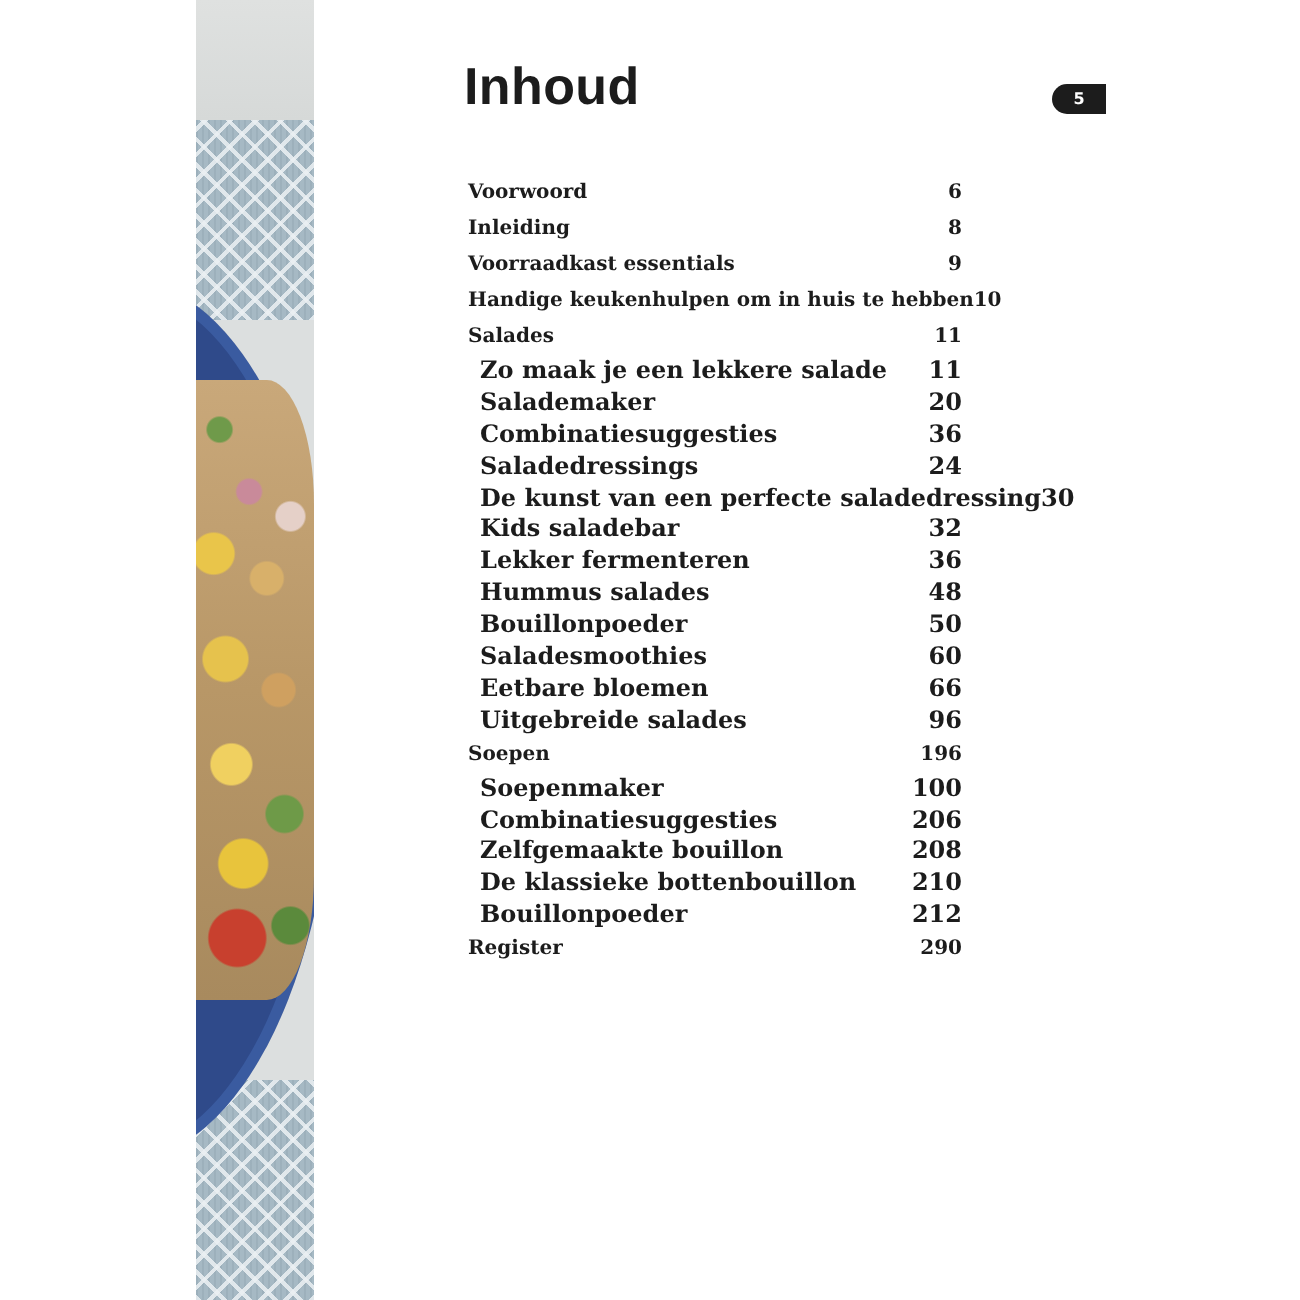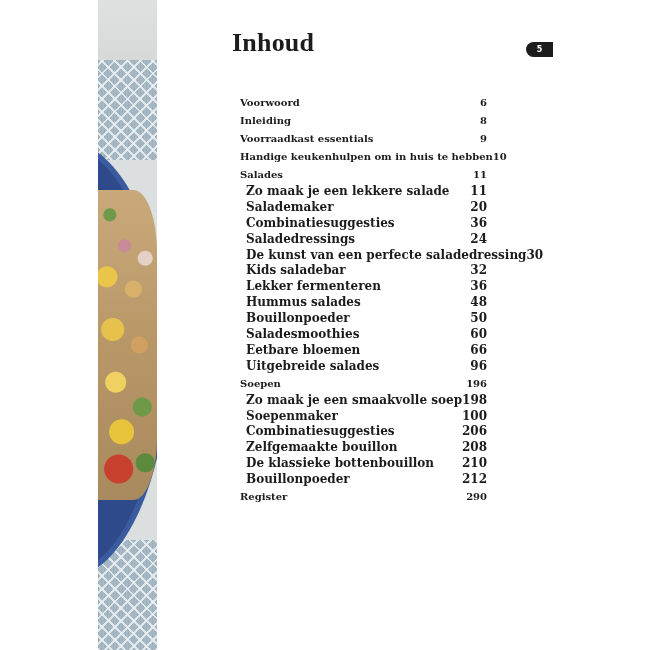--- a/index.html
+++ b/index.html
@@ -83,21 +83,21 @@
         linear-gradient(180deg, #c9a87a 0%, #b89767 50%, #a88a5e 100%);
       border-radius: 0 40% 40% 0 / 0 20% 20% 0;
     }
 
     
     .title {
       position: absolute;
       left: 232px;
       top: 28px;
       margin: 0;
-      font-family: Liberation Serif, serif;
+      font-family: Liberation Sans, sans-serif;
       font-weight: bold;
       font-size: 26px;
       letter-spacing: 0.2px;
       color: #1c1c1c;
     }
     .page-badge {
       position: absolute;
       left: 526px;
       top: 42px;
       width: 27px;
@@ -109,21 +109,21 @@
       font-weight: bold;
       font-size: 8px;
       line-height: 15px;
       text-align: center;
     }
     .toc {
       position: absolute;
       left: 232px;
       top: 86px;
       width: 247px;
-      margin: 8px;
+      margin: 2px;
       padding: 0;
       list-style: none;
     }
     .toc-row {
       display: flex;
       justify-content: space-between;
       align-items: baseline;
       font-weight: bold;
       color: #1c1c1c;
     }
@@ -226,24 +226,20 @@
       </li>
       <li class="toc-row level-2">
         <span class="label">Uitgebreide salades</span>
         <span class="num">96</span>
       </li>
       <li class="toc-row level-1">
         <span class="label">Soepen</span>
         <span class="num">196</span>
       </li>
       <li class="toc-row level-2">
-        <span class="label">Zo maak je een smaakvolle soep</span>
-        <span class="num">198</span>
-      </li>
-      <li class="toc-row level-2">
         <span class="label">Soepenmaker</span>
         <span class="num">100</span>
       </li>
       <li class="toc-row level-2">
         <span class="label">Combinatiesuggesties</span>
         <span class="num">206</span>
       </li>
       <li class="toc-row level-2">
         <span class="label">Zelfgemaakte bouillon</span>
         <span class="num">208</span>

